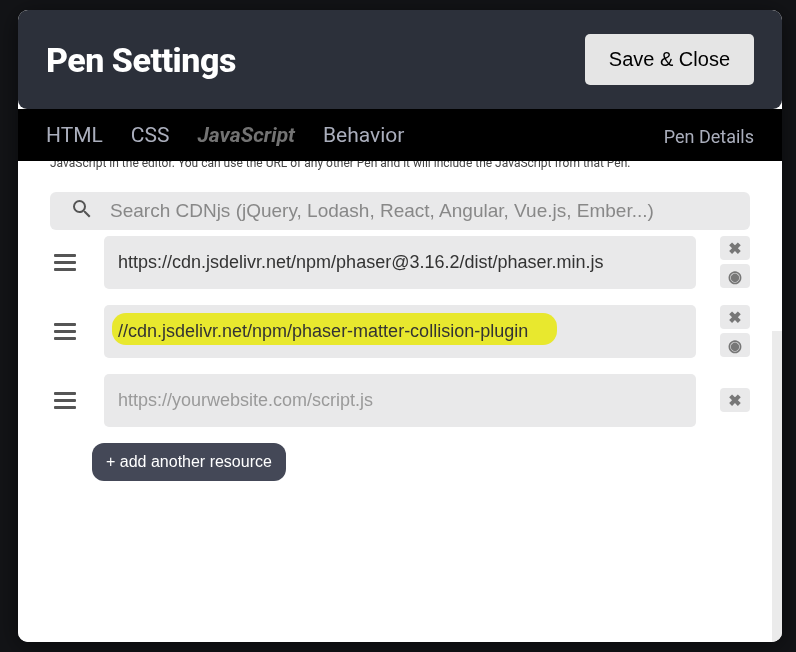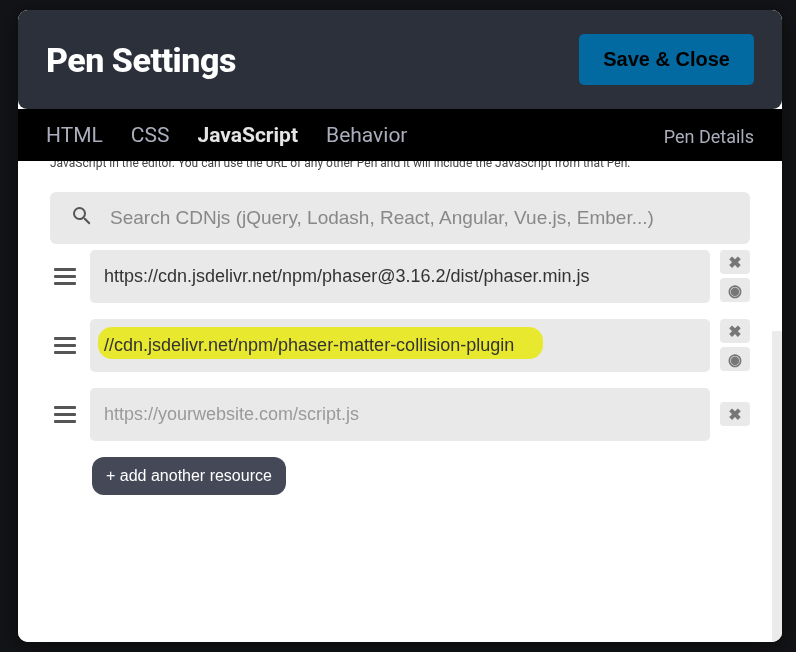--- a/index.html
+++ b/index.html
@@ -31,46 +31,47 @@
     align-items: center;
     border-radius: 9px;
   }
   .title {
     color: #fff;
     font-size: 34px;
     font-weight: 800;
     letter-spacing: -0.5px;
   }
   .save-btn {
-    background: #0369a1;
+    background: #e5e5e5;
     color: #000;
     border: none;
     padding: 14px 24px;
     font-size: 20px;
     border-radius: 5px;
     cursor: pointer;
-    font-weight: 700;
+    font-weight: 400;
     margin-left: 28px;
   }
   .tabs {
     background: #000;
     padding: 0 28px;
     display: flex;
     align-items: flex-end;
   }
   .tab {
     color: #aaaebc;
     font-size: 21px;
     padding: 14px 14px 14px 0;
     margin-right: 14px;
     cursor: pointer;
   }
   .tab.active {
-    color: #e5e5e5;
+    color: #737373;
     font-weight: 700;
+    font-style: italic;
   }
   .tab-spacer { flex: 1; }
   .pen-details {
     color: #aaaebc;
     font-size: 18px;
     padding: 14px 0;
     cursor: pointer;
   }
   .content {
     background: #fff;
@@ -86,21 +87,21 @@
     font-size: 12px;
     line-height: 1.4;
     margin-top: -6px;
     margin-bottom: 20px;
   }
   .search-box {
     background: #e9e9ea;
     border-radius: 6px;
     display: flex;
     align-items: center;
-    padding: 12px 20px;
+    padding: 5px 20px;
     margin-bottom: 6px;
   }
   .search-icon svg { width: 24px; height: 24px; fill: #555; }
   .search-input {
     flex: 1;
     border: none;
     background: transparent;
     font-size: 19px;
     color: #333;
     margin-left: 16px;
@@ -130,21 +131,21 @@
     content: "";
     position: absolute;
     top: 3px; left: 3px;
     width: 10px; height: 10px;
     border-radius: 50%;
     background: radial-gradient(circle at 50% 50%, #fff 40%, transparent 41%);
   }
   .resource-row {
     display: flex;
     align-items: center;
-    gap: 10px;
+    gap: 24px;
     margin-bottom: 16px;
     justify-content: space-between;
   }
   .drag-handle {
     cursor: grab;
     display: flex;
     flex-direction: column;
     gap: 4px;
     padding: 4px;
   }

